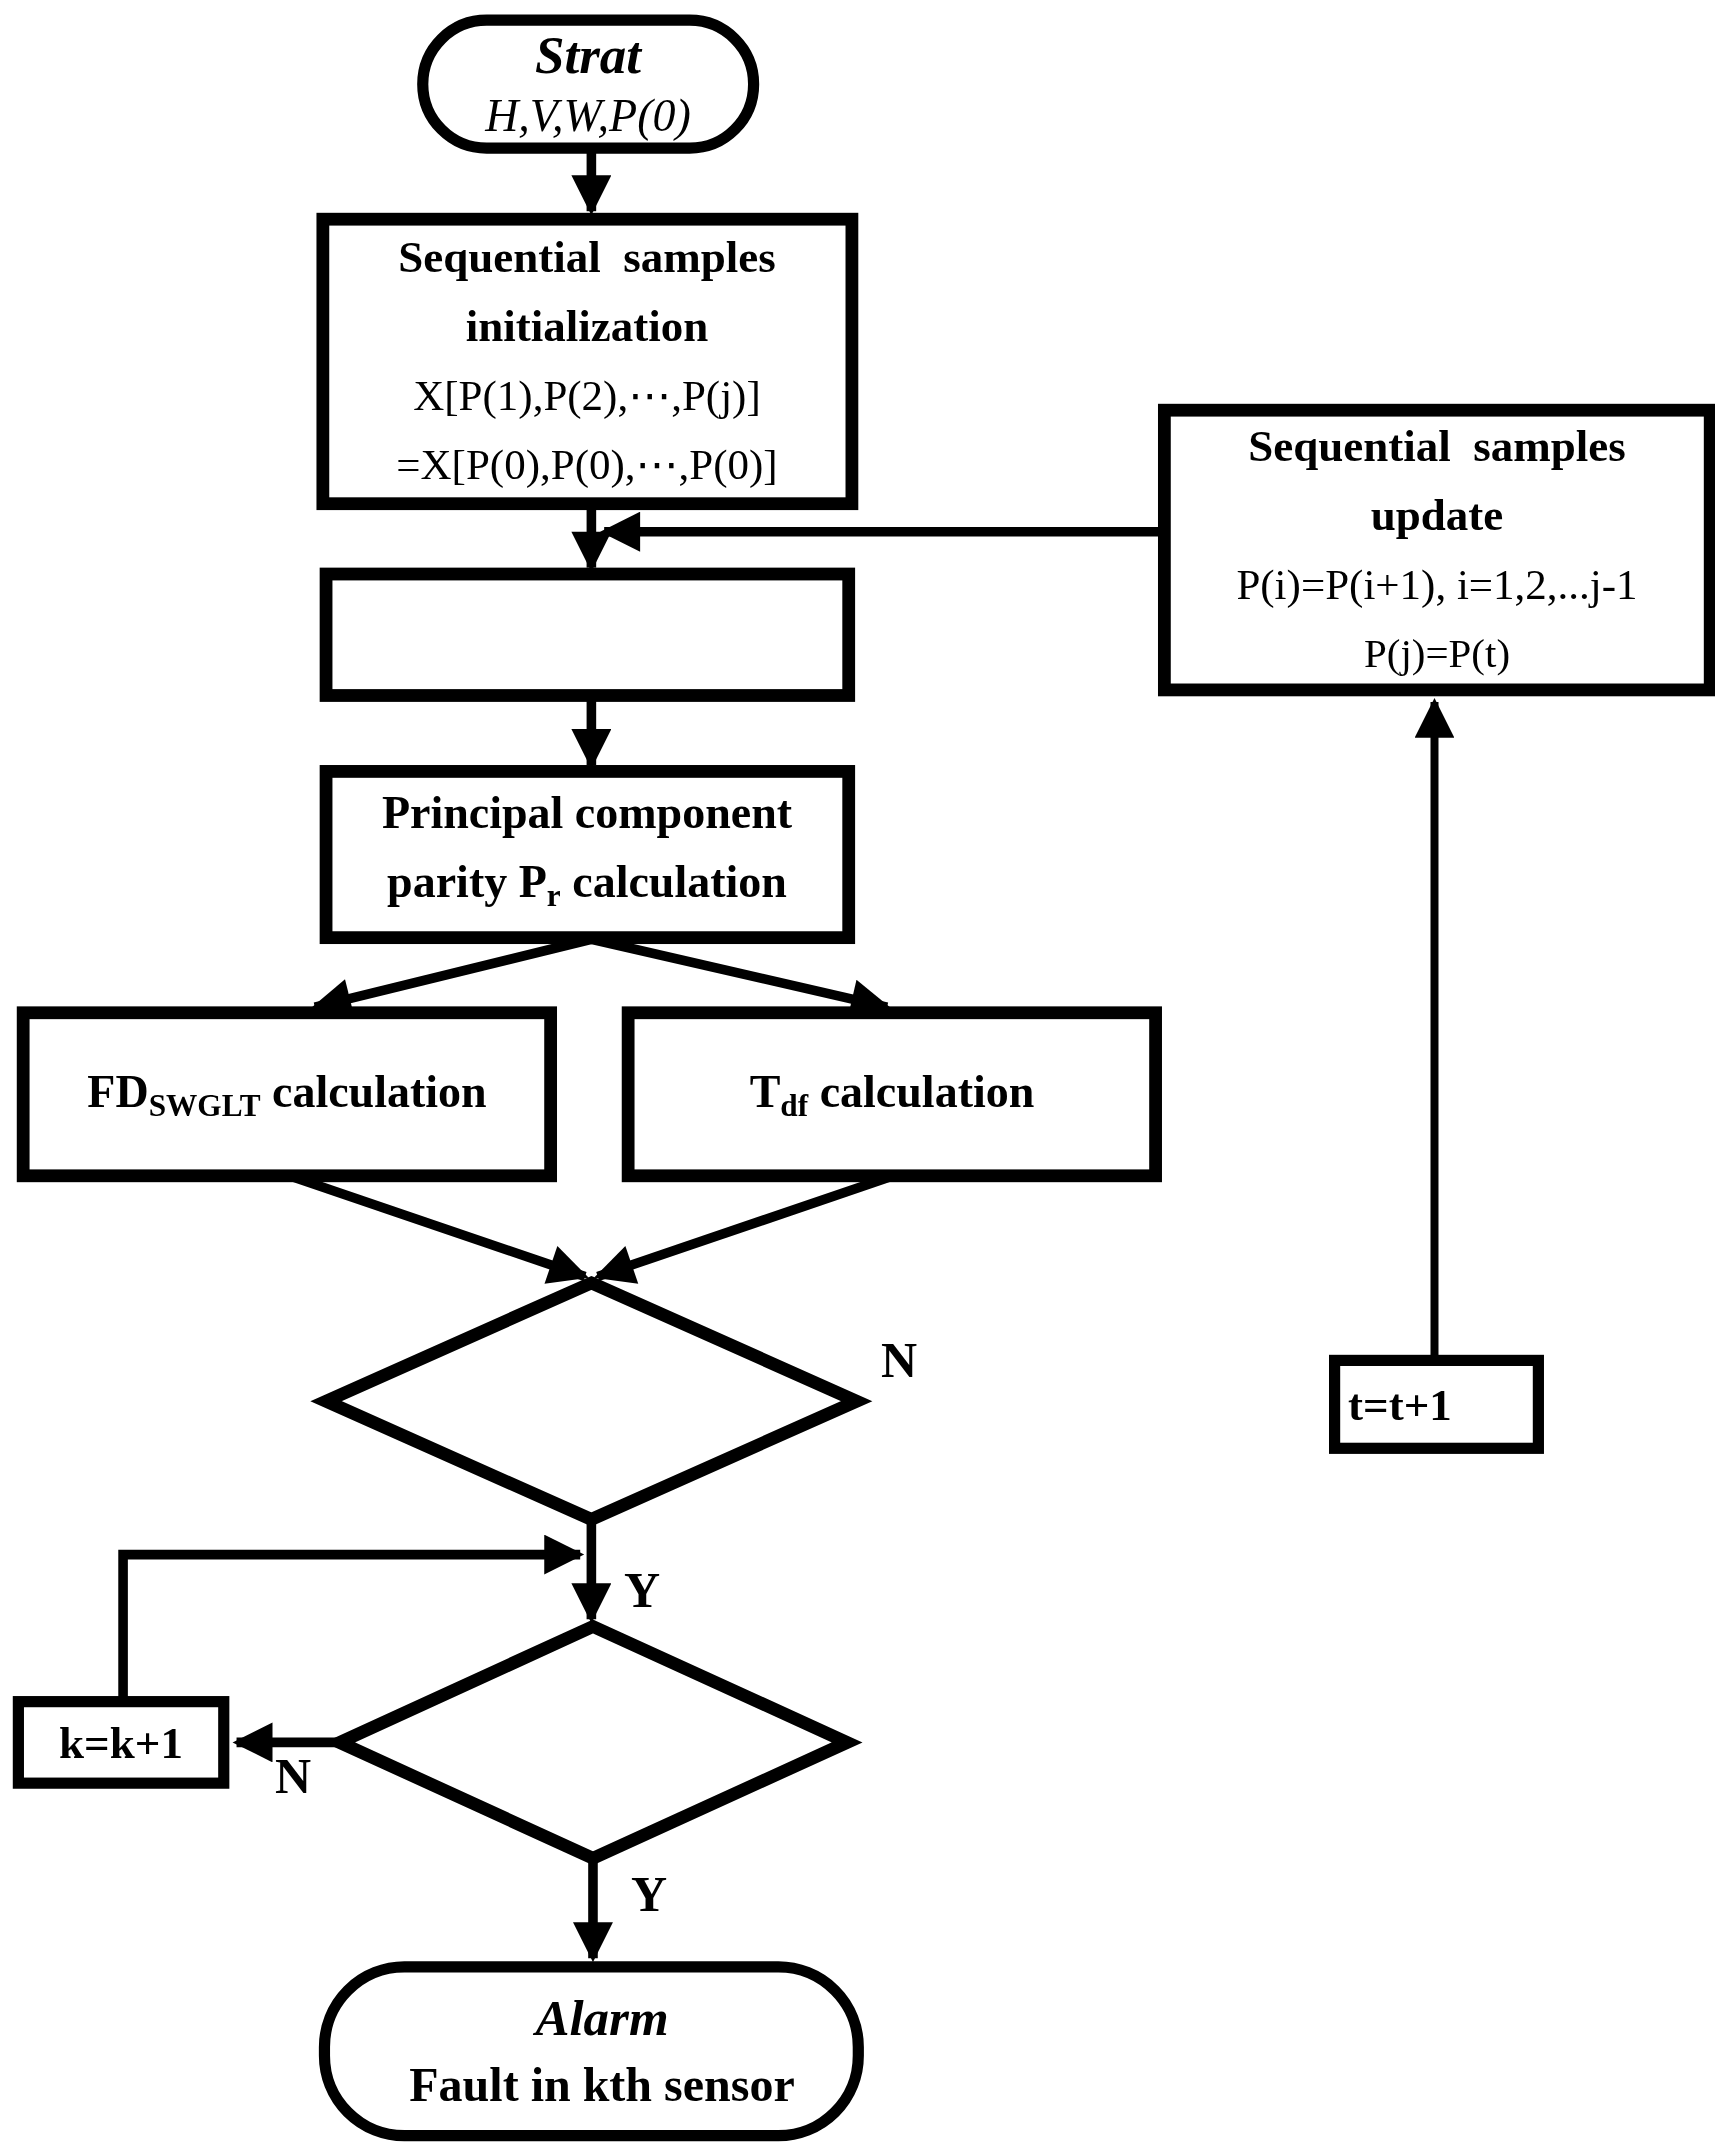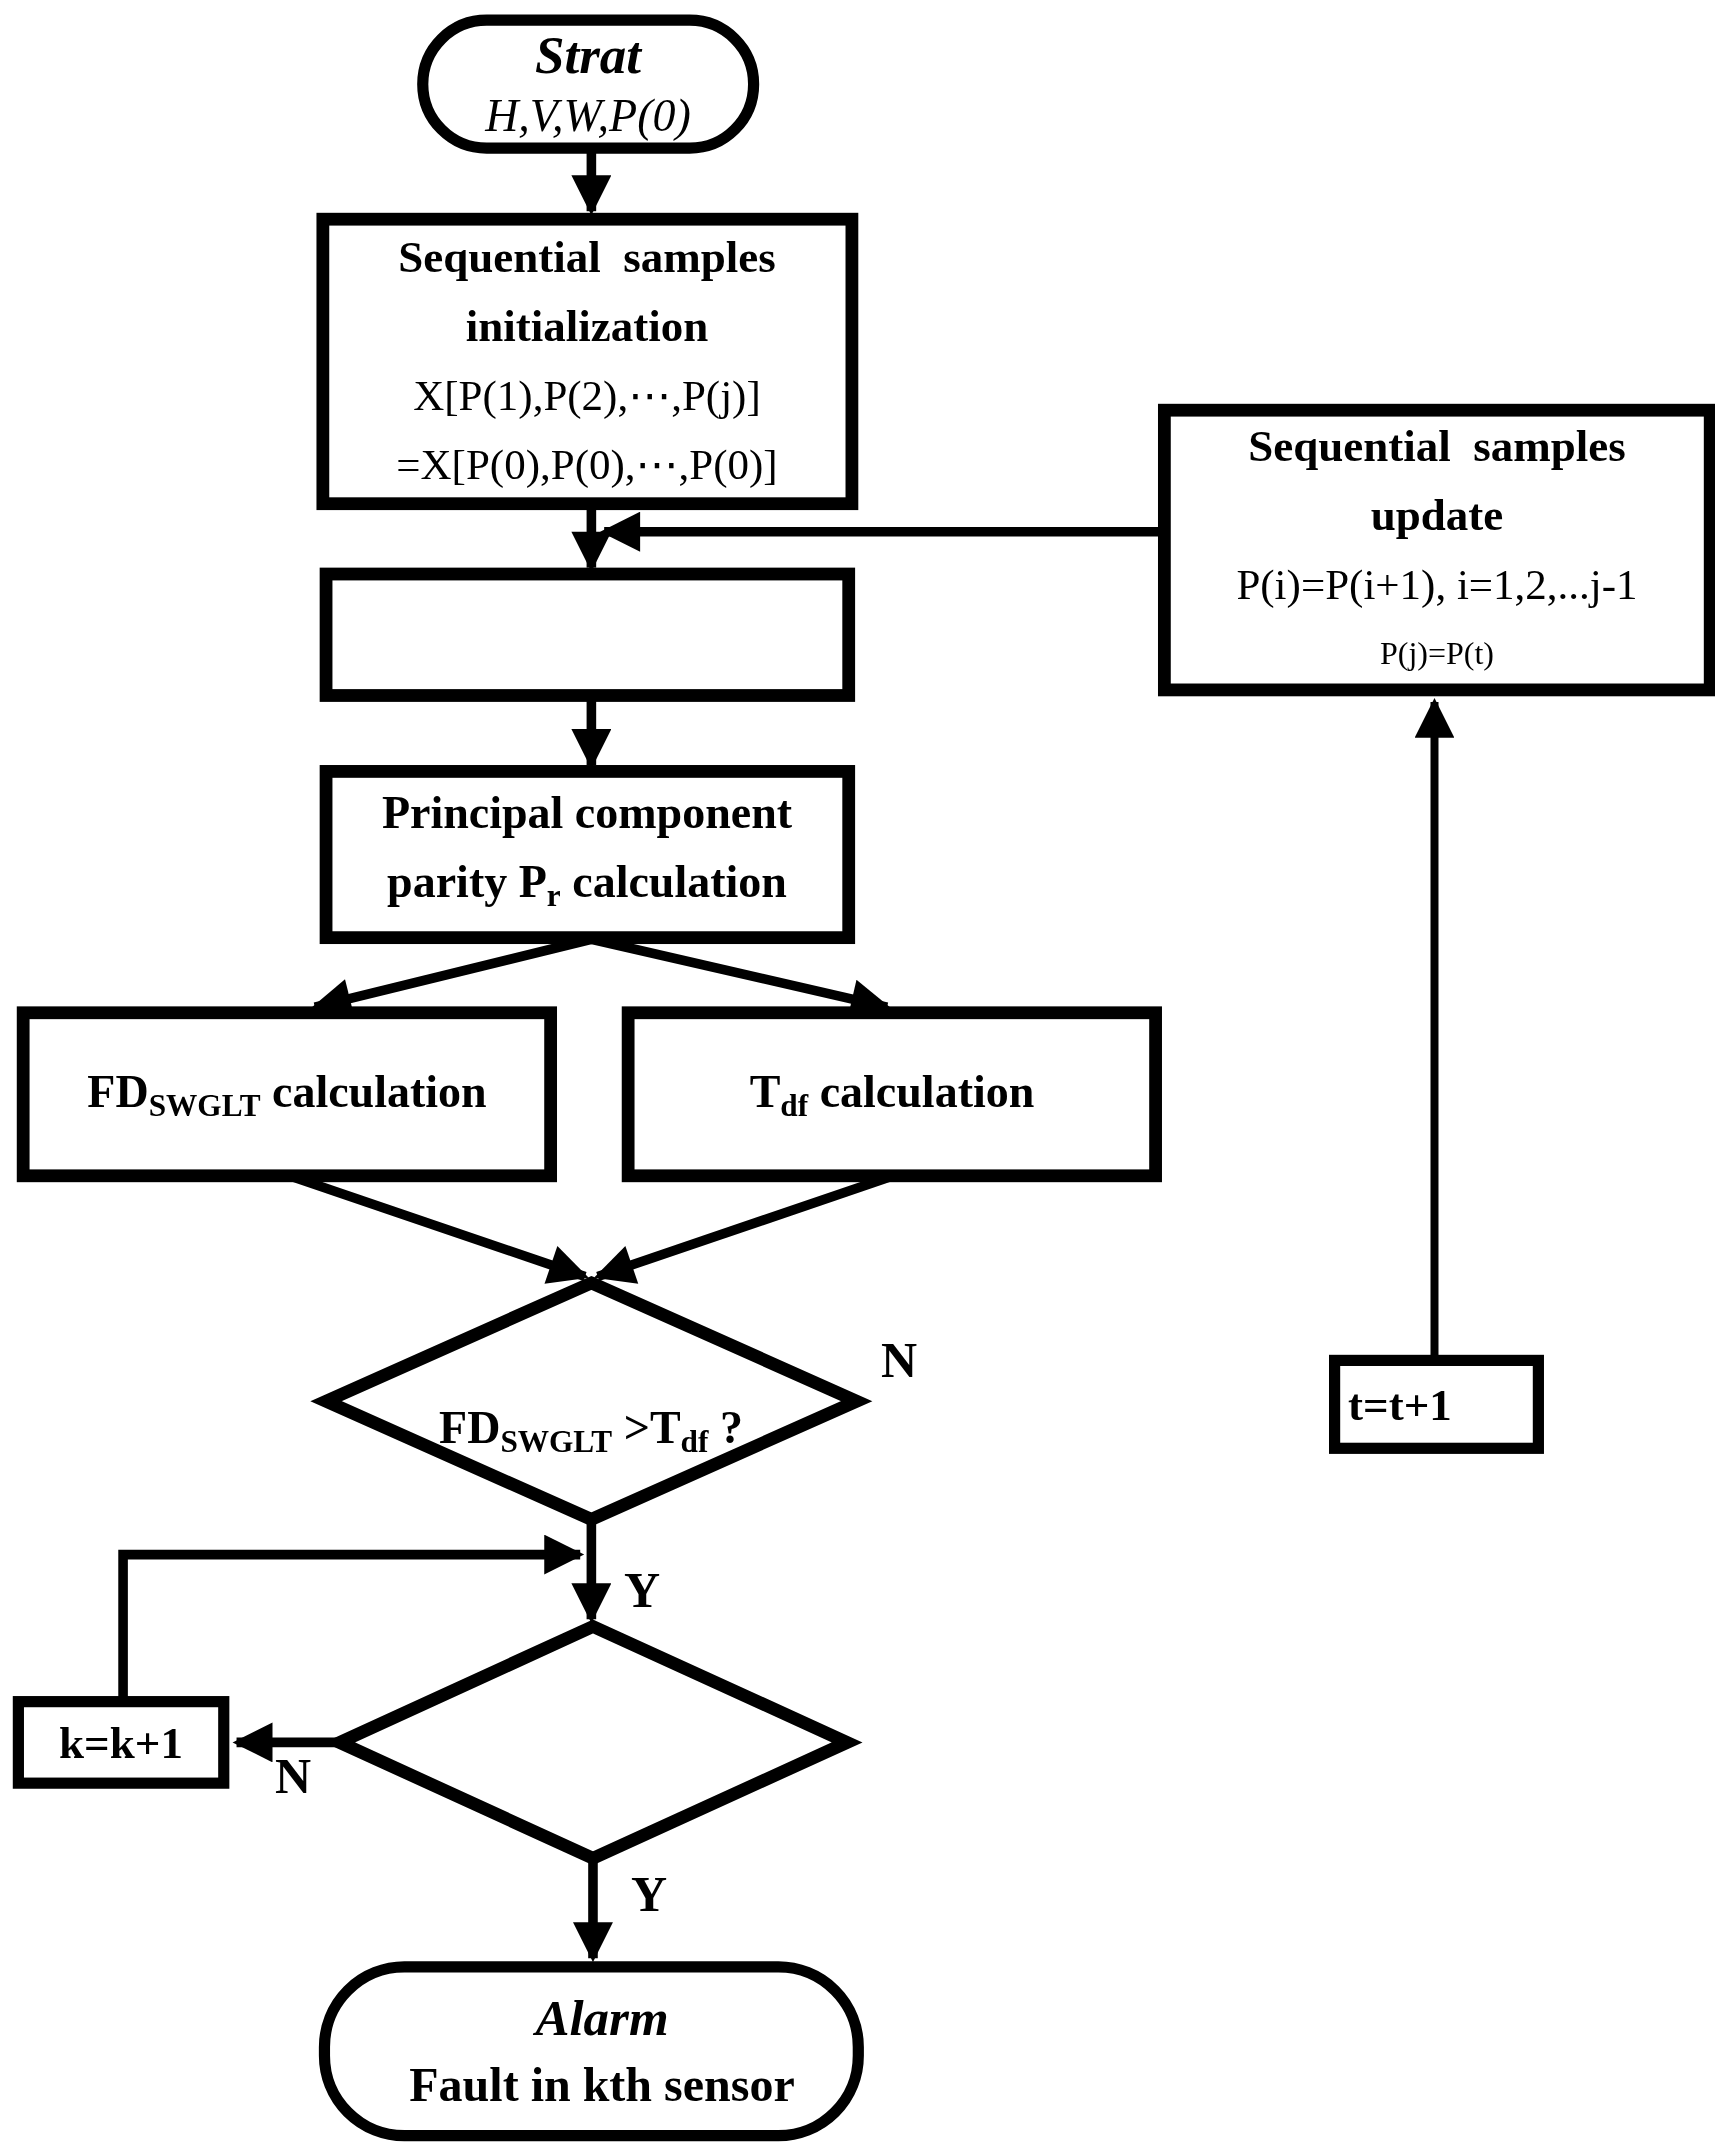--- a/index.html
+++ b/index.html
@@ -87,40 +87,37 @@
     <div class="b wide" style="font-size:45px;">Sequential samples</div>
     <div class="b" style="font-size:45px;">initialization</div>
     <div style="font-size:43px;">X[P(1),P(2),⋯,P(j)]</div>
     <div style="font-size:43px;">=X[P(0),P(0),⋯,P(0)]</div>
   </div>
 
   <div class="node-text" style="left:1437px;top:550px;line-height:69px;">
     <div class="b wide" style="font-size:45px;">Sequential samples</div>
     <div class="b" style="font-size:45px;">update</div>
     <div style="font-size:43px;">P(i)=P(i+1), i=1,2,...j-1</div>
-    <div style="font-size:32px;">P(j)=P(t)</div>
+    <div style="font-size:41px;">P(j)=P(t)</div>
   </div>
 
 
   <div class="node-text b" style="left:587px;top:854px;font-size:46px;line-height:69px;font-family:Liberation Serif, serif;">
     <div>Principal component</div>
     <div><span>parity P</span><span class="sub">r</span><span> calculation</span></div>
   </div>
 
   <div class="node-text b" style="left:287px;top:1094px;font-size:46px;">
     <span>FD</span><span class="sub">SWGLT</span><span> calculation</span>
   </div>
 
   <div class="node-text b" style="left:892px;top:1094px;font-size:46px;">
     <span>T</span><span class="sub">df</span><span> calculation</span>
   </div>
 
-  <div class="node-text b" style="left:591px;top:1430px;font-size:46px;">
-    <span>FD</span><span class="sub">SWGLT</span><span> &gt;T</span><span class="sub">df</span><span> ?</span>
-  </div>
 
   <div class="node-text b" style="left:1400px;top:1405px;font-size:45px;">
     <span>t=t+1</span>
   </div>
 
 
   <div class="node-text b" style="left:121px;top:1743px;font-size:45px;">
     <span>k=k+1</span>
   </div>
 

